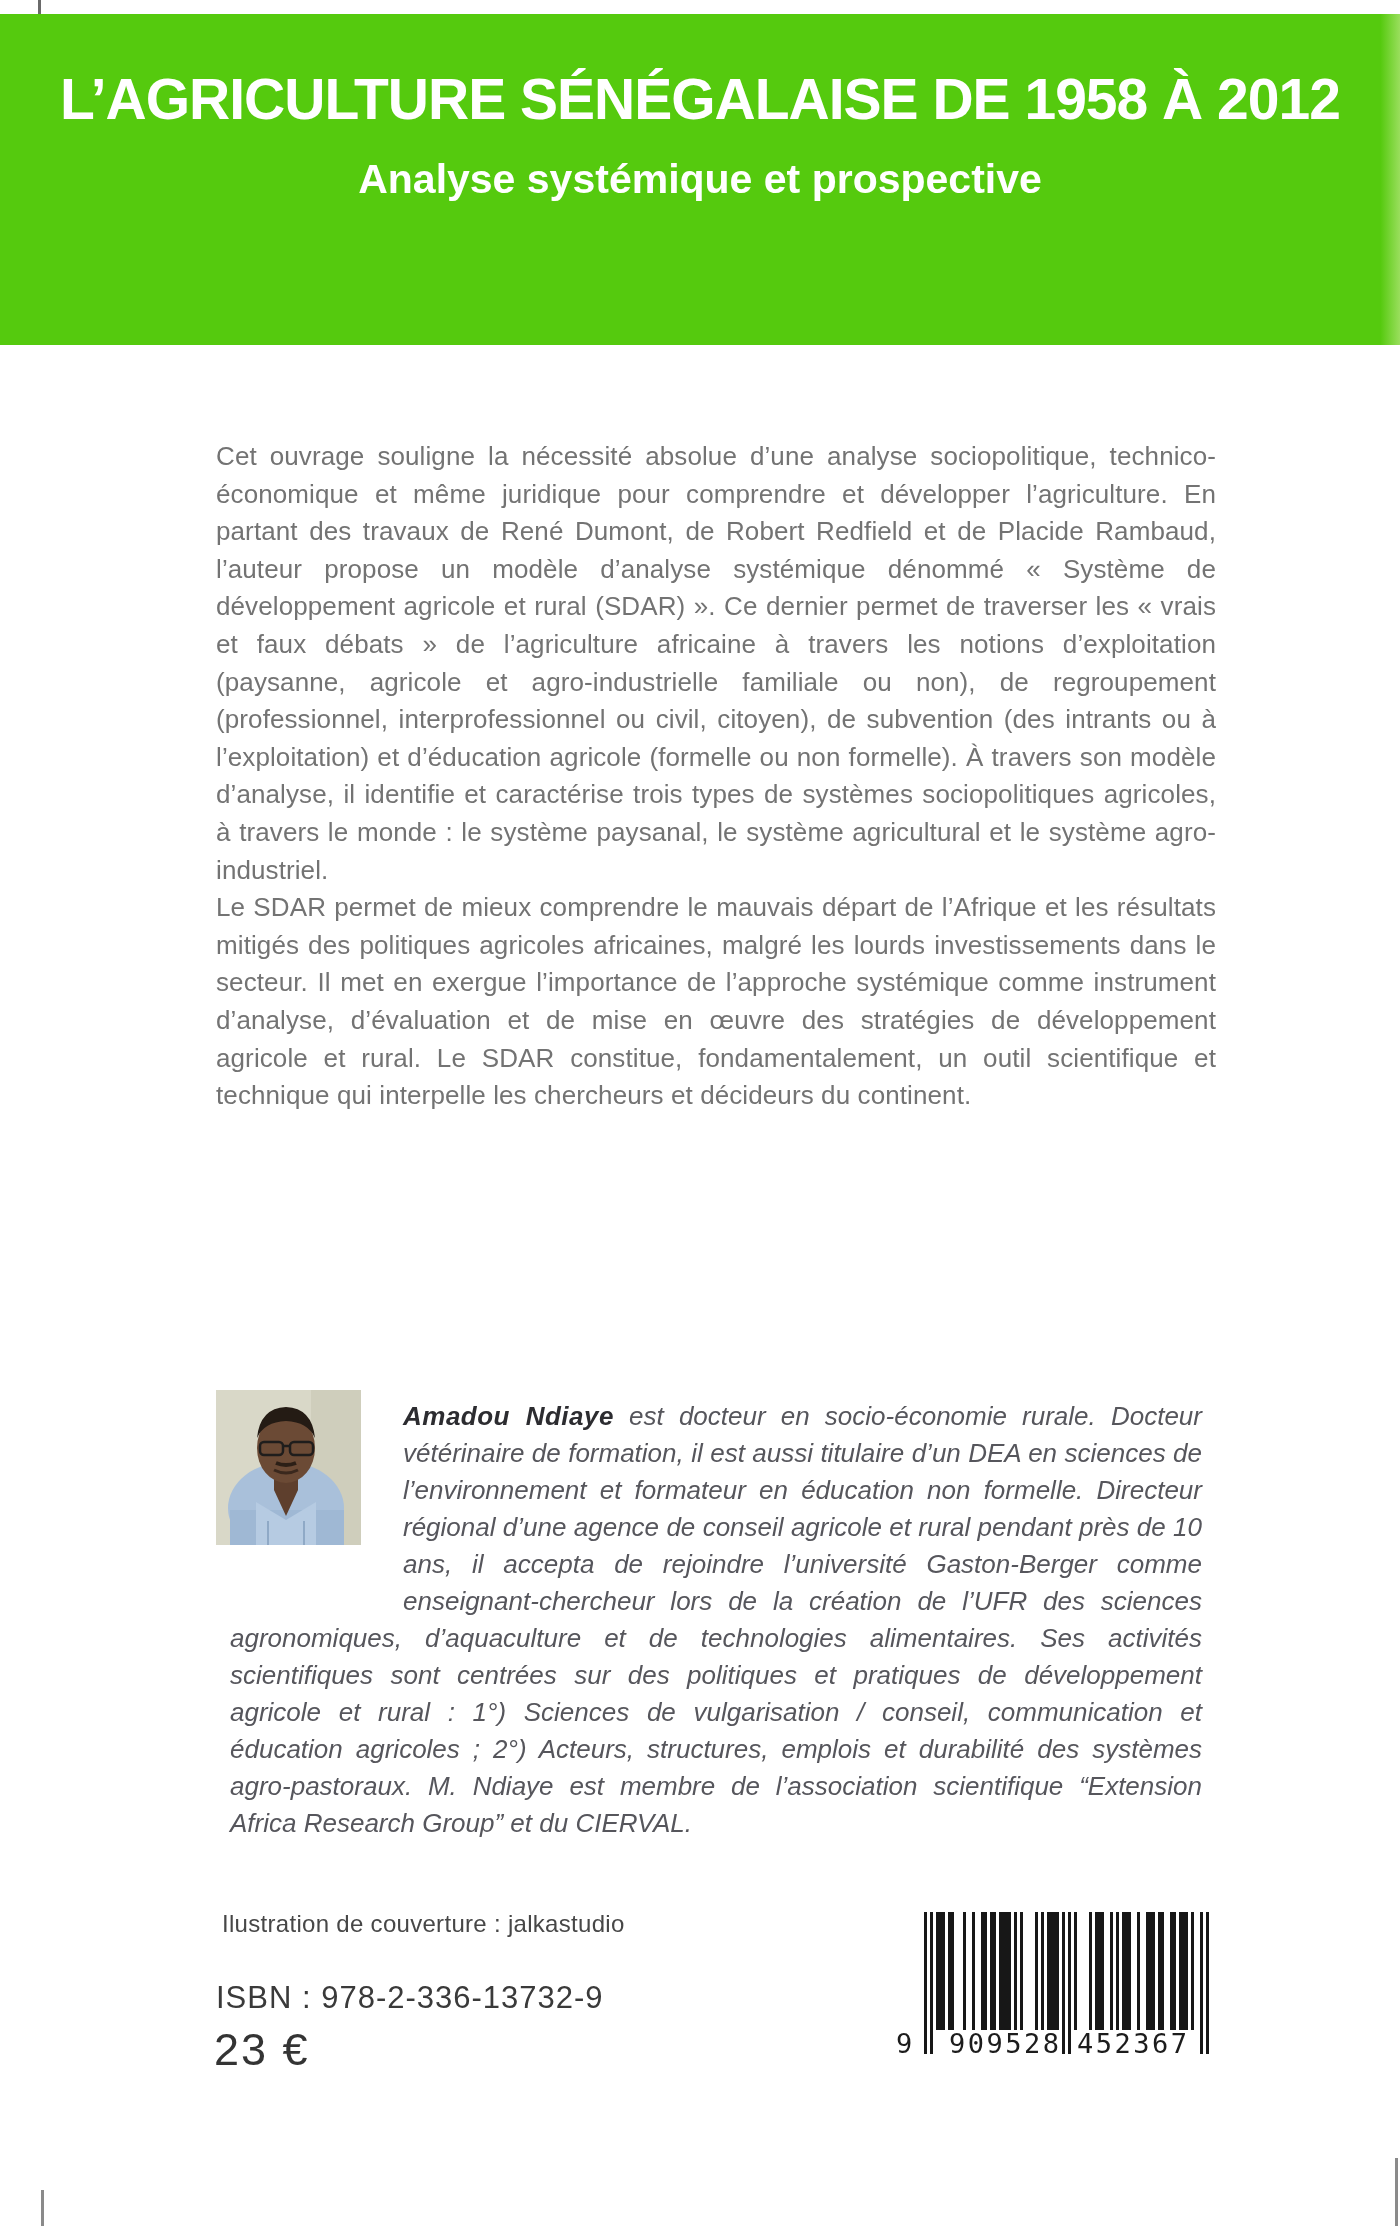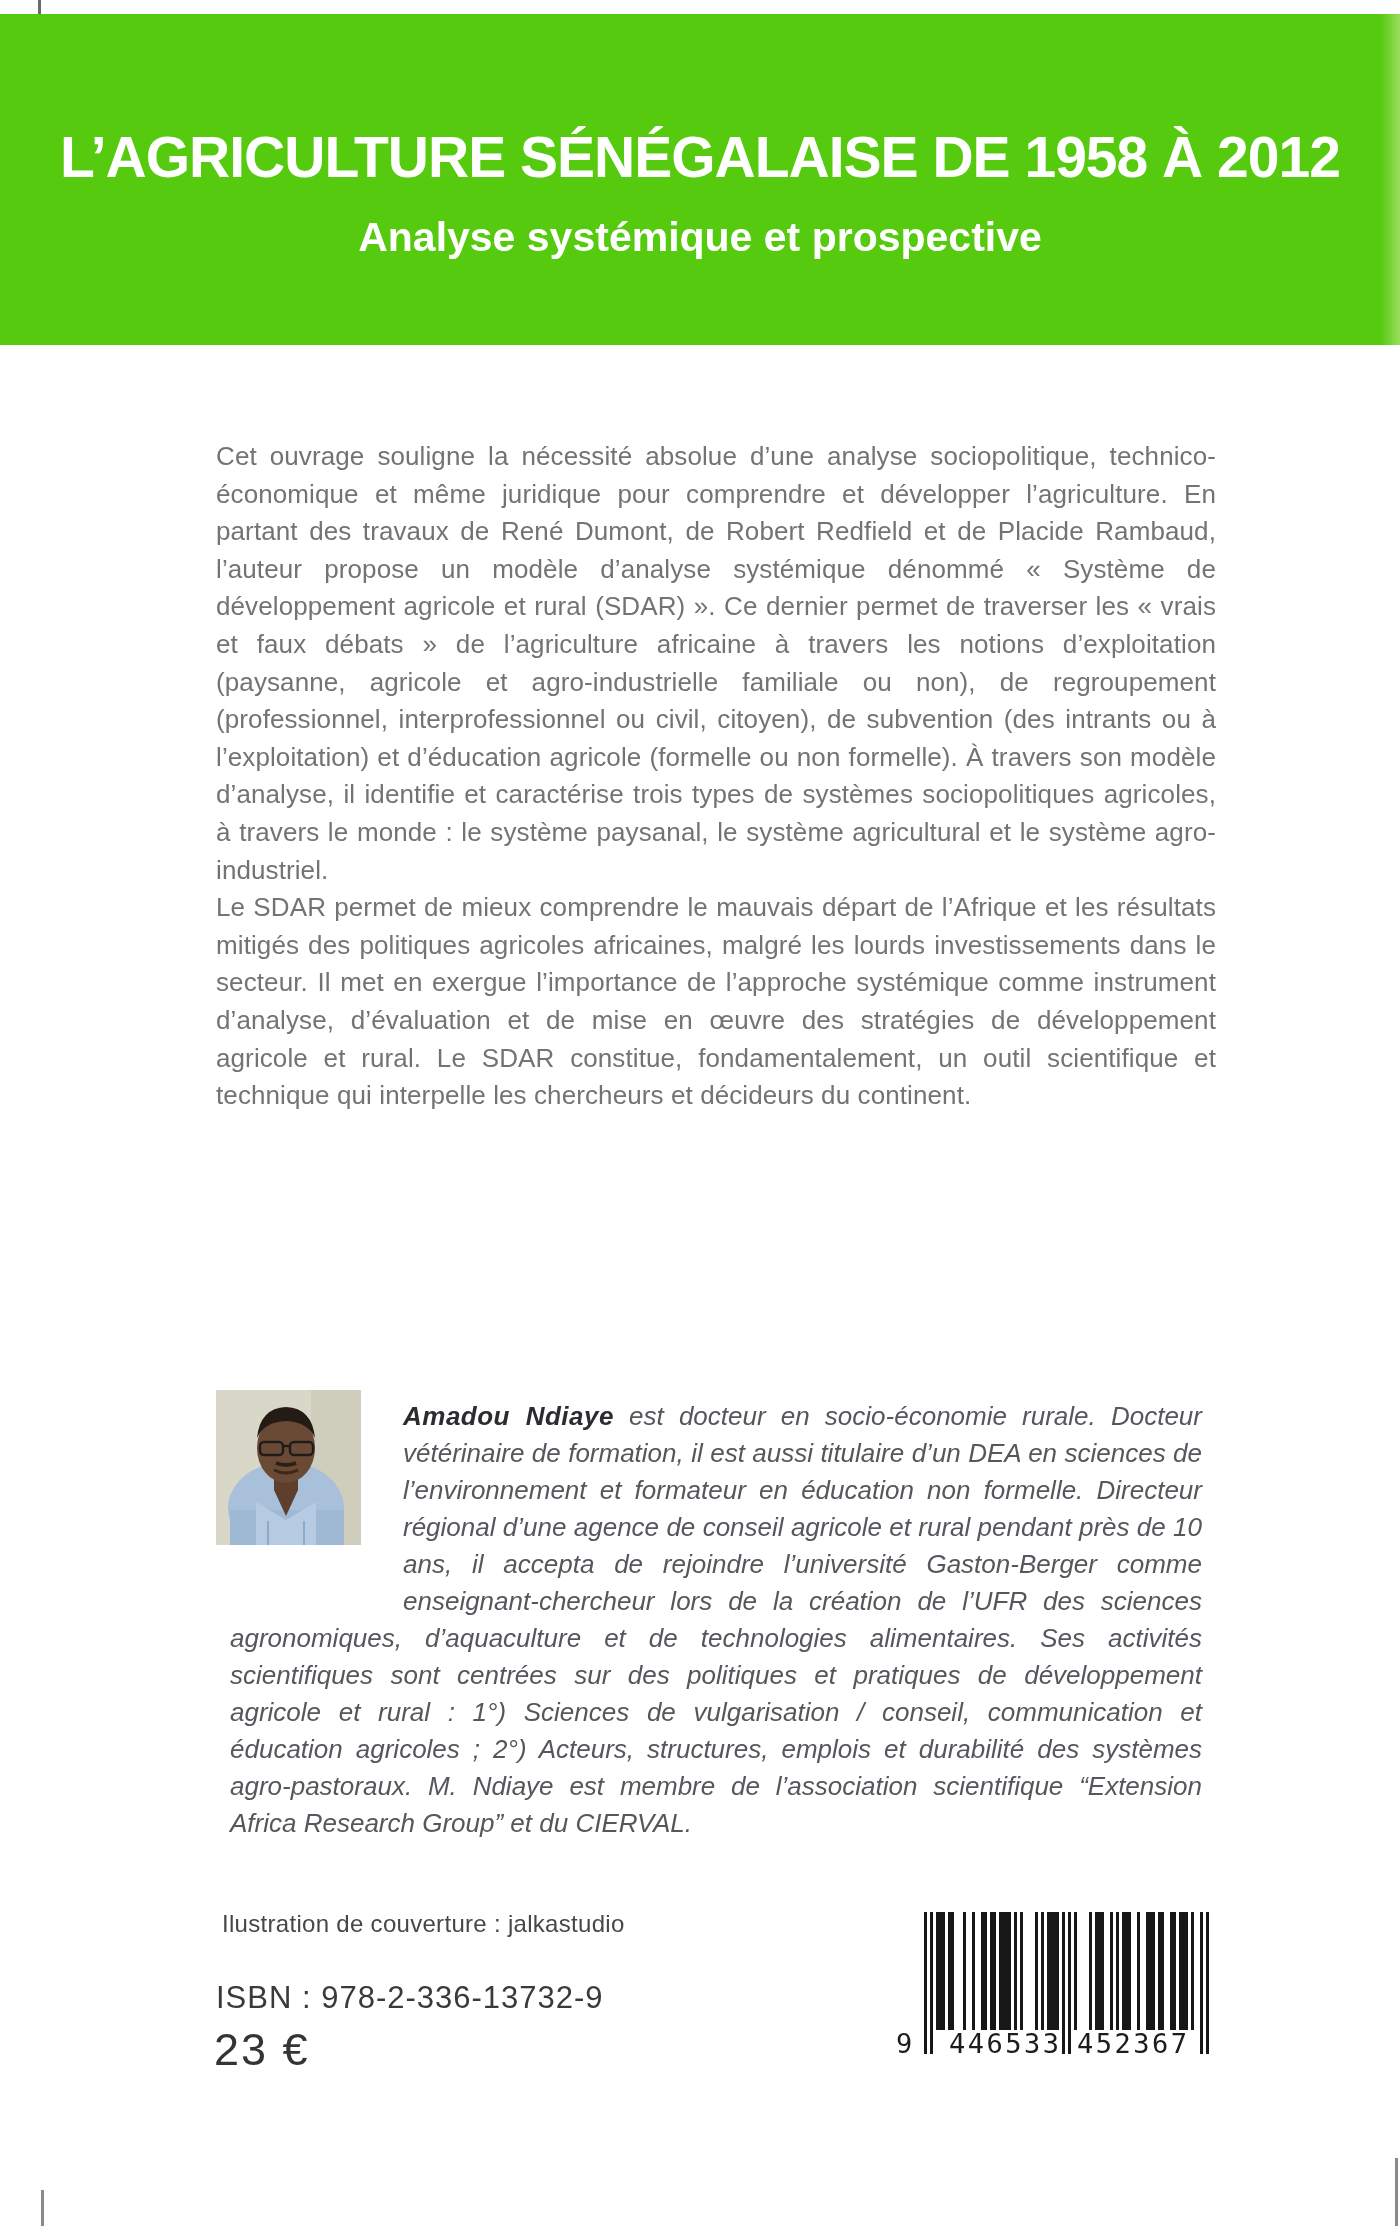--- a/index.html
+++ b/index.html
@@ -8,21 +8,21 @@
   
   .crop{position:absolute;width:3px;background:#6a6a6a;}
   .crop.tl{left:38px;top:0;height:30px;}
   .crop.tr{left:1394px;top:16px;height:26px;}
   .crop.bl{left:41px;top:2190px;height:36px;background:#8a8a8a;}
   .crop.br{left:1395px;top:2158px;height:68px;background:#8a8a8a;}
   
   .band{position:absolute;left:0;top:14px;width:1400px;height:331px;
         background:linear-gradient(to right,#55ca0e 0%,#55ca0e 98.6%,#9ade5d 100%);
         text-align:center;color:#fff;}
-  .band h1{margin:0;padding-top:112px;font-size:57px;line-height:62px;font-weight:bold;
+  .band h1{margin:0;padding-top:54px;font-size:57px;line-height:62px;font-weight:bold;
            letter-spacing:-1px;}
   .band .subtitle{margin-top:26px;font-size:41px;font-weight:bold;letter-spacing:0px;}
   
   .synopsis{position:absolute;left:216px;top:438px;width:1000px;
             font-size:26px;line-height:37.6px;color:#737373;text-align:justify;
             letter-spacing:.1px;}
   .synopsis p{margin:0;}
   
   .author{position:absolute;left:216px;top:1384px;width:1000px;
           font-style:italic;font-size:26px;line-height:37px;color:#56565c;text-align:justify;}
@@ -143,18 +143,18 @@
         <div class="bc-bar" style="left: 249px;"></div>
         <div class="bc-bar" style="left: 255px;"></div>
         <div class="bc-bar" style="left: 258px;"></div>
         <div class="bc-bar" style="left: 261px;"></div>
         <div class="bc-bar" style="left: 267px;"></div>
         <div class="bc-bar guard" style="left: 276px;"></div>
         <div class="bc-bar guard" style="left: 282px;"></div>
       </div>
     <div class="bc-digits">
       <span class="bc-lead">9</span>
-      <span class="bc-g1">446533</span>
+      <span class="bc-g1">909528</span>
       <span class="bc-g2">452367</span>
     </div>
   </div>
 
 </div>
 
 </body></html>

